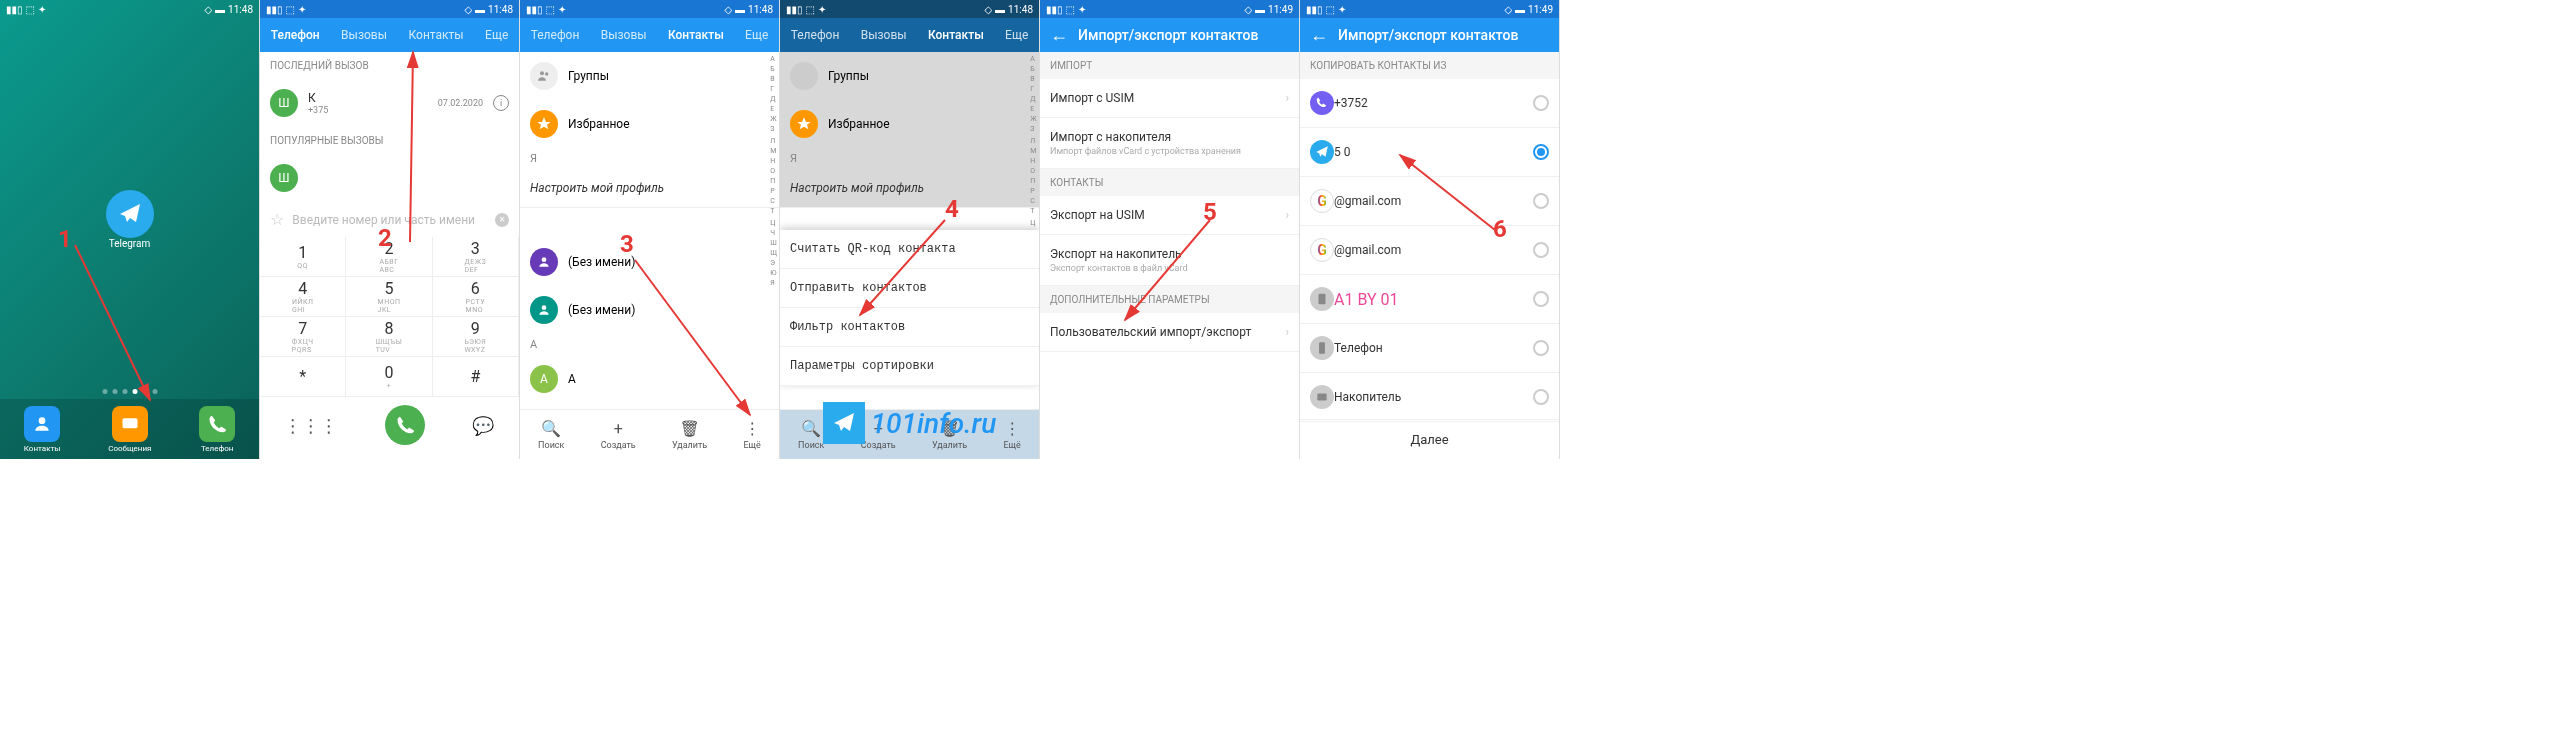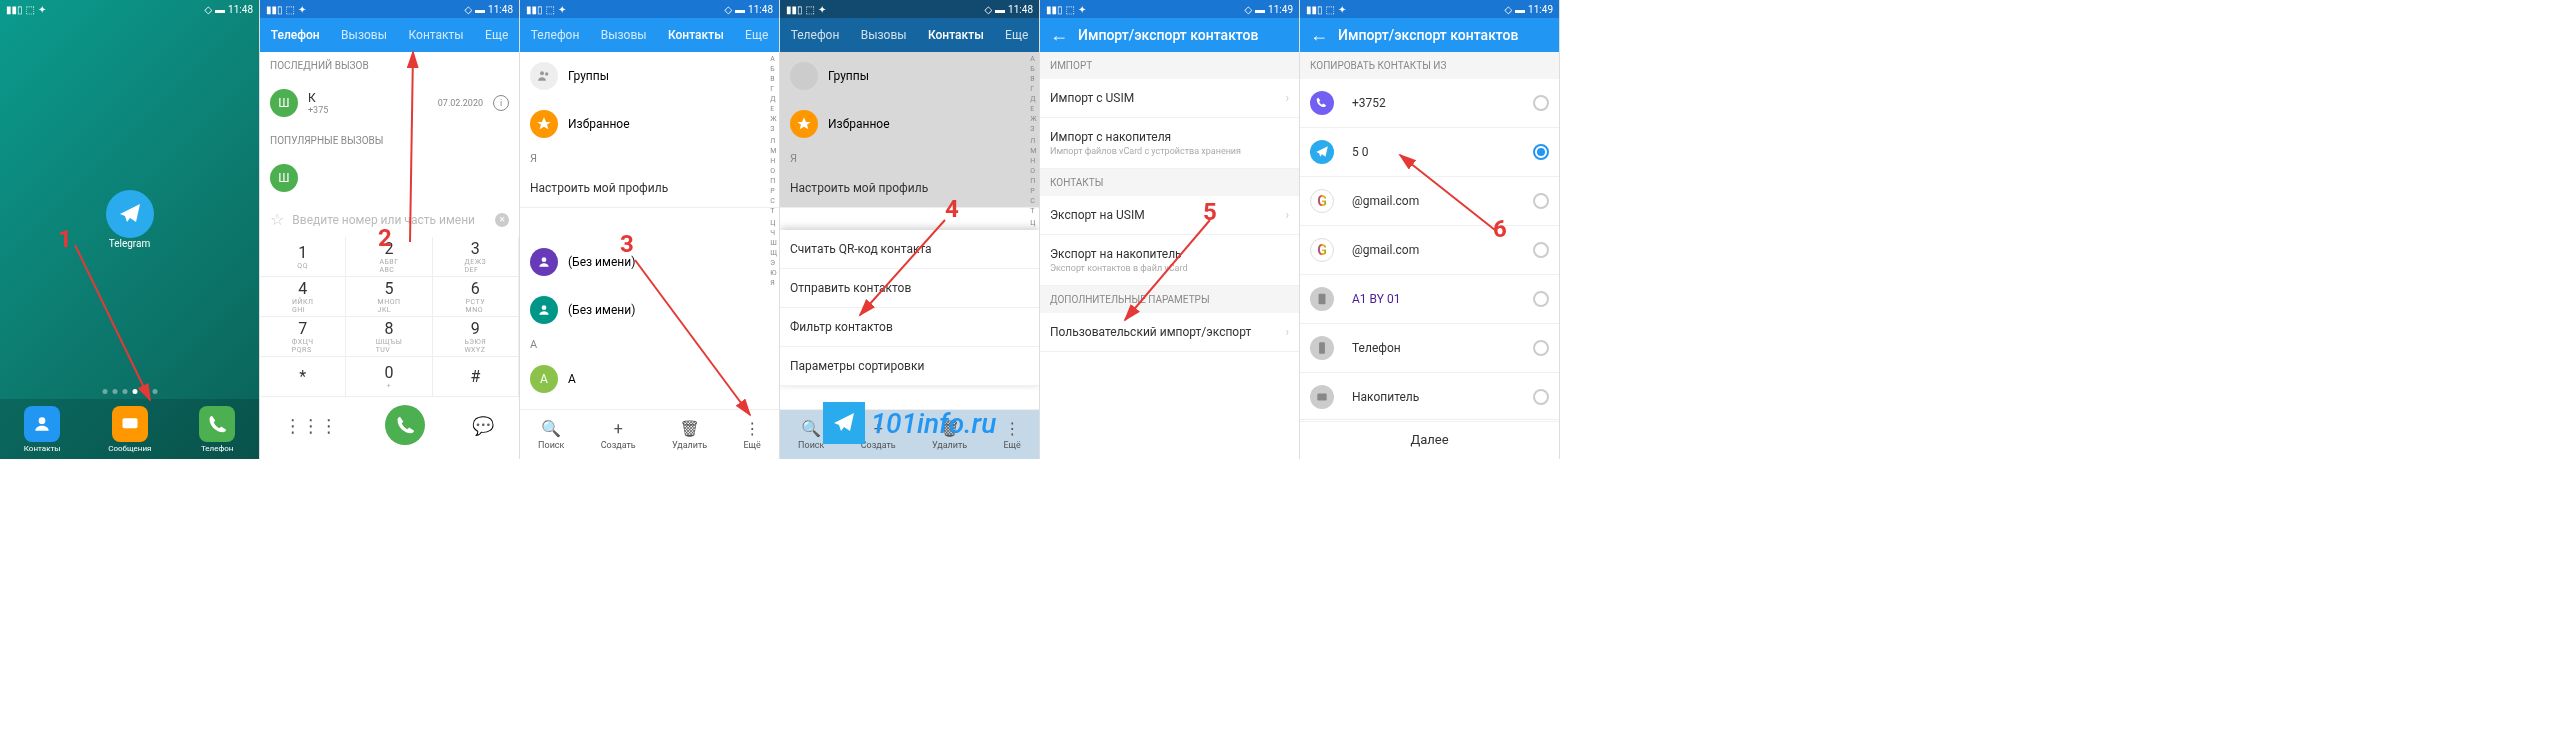--- a/index.html
+++ b/index.html
@@ -49,43 +49,43 @@
 .dialpad { display: grid; grid-template-columns: repeat(3, 1fr); }
 .dial-key { height: 40px; display: flex; flex-direction: column; align-items: center; justify-content: center; border-bottom: 1px solid #eee; border-right: 1px solid #eee; }
 .dial-num { font-size: 16px; color: #333; }
 .dial-sub { font-size: 7px; color: #aaa; letter-spacing: 0.5px; }
 .dial-actions { display: flex; justify-content: space-around; align-items: center; padding: 8px 0; }
 .dial-btn { width: 40px; height: 40px; border-radius: 50%; display: flex; align-items: center; justify-content: center; }
 .dial-btn.call { background: #4CAF50; color: #fff; }
 .contact-row { display: flex; align-items: center; padding: 10px; gap: 10px; }
 .avatar-fav { width: 28px; height: 28px; border-radius: 50%; background: #FF9800; display: flex; align-items: center; justify-content: center; }
 .alpha-index { position: absolute; right: 2px; top: 55px; display: flex; flex-direction: column; font-size: 7px; color: #888; gap: 2px; }
-.profile-setup { padding: 12px 10px; font-size: 12px; color: #333; border-bottom: 1px solid #eee; }
+.profile-setup { padding: 12px 10px; font-size: 12px; color: #333; border-bottom: 1px solid #eee; font-style: italic; }
 .letter-divider { padding: 4px 10px; font-size: 11px; color: #888; }
 .bottom-actions { position: absolute; bottom: 0; left: 0; right: 0; height: 50px; display: flex; justify-content: space-around; align-items: center; background: #fff; border-top: 1px solid #eee; }
 .bottom-actions.shaded { background: #c5d8e8; }
 .action-item { text-align: center; font-size: 9px; color: #555; }
 .action-icon { font-size: 16px; color: #555; margin-bottom: 2px; }
 
 
 .menu-overlay { position: absolute; top: 230px; left: 0; right: 0; background: #fff; box-shadow: 0 -2px 8px rgba(0,0,0,0.2); }
-.menu-item { padding: 12px 10px; font-size: 12px; color: #333; border-bottom: 1px solid #f0f0f0; }
+.menu-item { padding: 12px 10px; font-size: 12px; color: #333; border-bottom: 1px solid #f0f0f0; font-family: Liberation Mono, monospace; }
 
 
 .header-bar { height: 34px; background: #2196F3; display: flex; align-items: center; padding: 0 10px; gap: 10px; color: #fff; }
 .back-arrow { font-size: 18px; }
 .header-title { font-size: 14px; font-weight: 500; }
 .list-section-header { padding: 8px 10px; font-size: 10px; color: #888; background: #f5f5f5; }
 .list-item { display: flex; align-items: flex-end; justify-content: space-between; padding: 12px 10px; border-bottom: 1px solid #f0f0f0; }
 .list-item-text { font-size: 12px; color: #333; }
 .list-item-sub { font-size: 9px; color: #aaa; margin-top: 2px; }
 .chevron { color: #ccc; font-size: 12px; }
 
 
-.source-row { display: flex; align-items: center; padding: 12px 10px; gap: 18px; border-bottom: 1px solid #f0f0f0; }
+.source-row { display: flex; align-items: center; padding: 12px 10px; gap: 0; border-bottom: 1px solid #f0f0f0; }
 .source-icon { width: 24px; height: 24px; border-radius: 50%; display: flex; align-items: center; justify-content: center; }
 .radio { width: 16px; height: 16px; border: 2px solid #ccc; border-radius: 50%; margin-left: auto; }
 .radio.selected { border-color: #2196F3; position: relative; }
 .radio.selected::after { content: ''; position: absolute; top: 2px; left: 2px; width: 8px; height: 8px; background: #2196F3; border-radius: 50%; }
 .next-btn { position: absolute; bottom: 0; left: 0; right: 0; height: 40px; display: flex; align-items: center; justify-content: center; font-size: 13px; color: #333; border-top: 1px solid #eee; }
 
 
 .annotation-number { position: absolute; font-size: 24px; font-weight: bold; color: #e53935; z-index: 100; }
 .arrow-svg { position: absolute; z-index: 99; pointer-events: none; }
 
@@ -604,21 +604,21 @@
           </div>
           <span style="font-size:12px;color:#333">@gmail.com</span>
           <div class="radio "></div>
         </div>
         <div class="source-row">
           <div class="source-icon" style="background:#ccc;">
             <svg width="14" height="14" viewBox="0 0 24 24" fill="#888">
               <rect x="6" y="3" width="12" height="18" rx="2"></rect>
             </svg>
           </div>
-          <span style="font-size:12px;color:#4c1d95">A1 BY 01</span>
+          <span style="font-size:16px;color:#ec4899">A1 BY 01</span>
           <div class="radio "></div>
         </div>
         <div class="source-row">
           <div class="source-icon" style="background:#ccc;">
             <svg width="14" height="14" viewBox="0 0 24 24" fill="#888">
               <rect x="7" y="2" width="10" height="20" rx="2"></rect>
             </svg>
           </div>
           <span style="font-size:12px;color:#333">Телефон</span>
           <div class="radio "></div>

